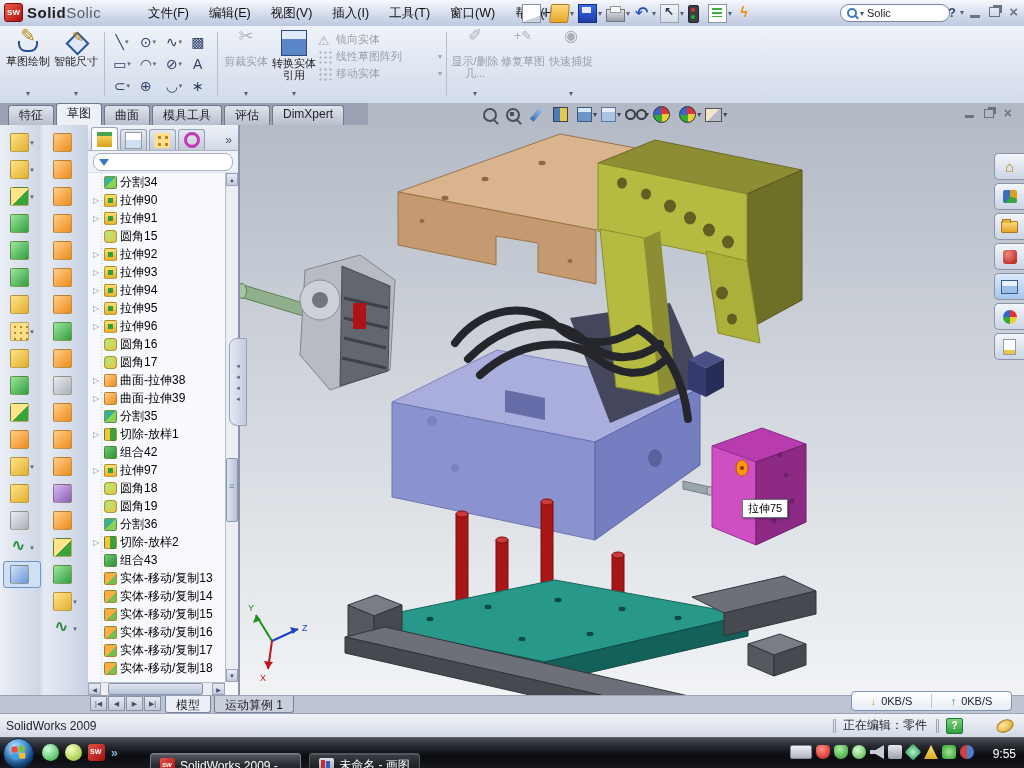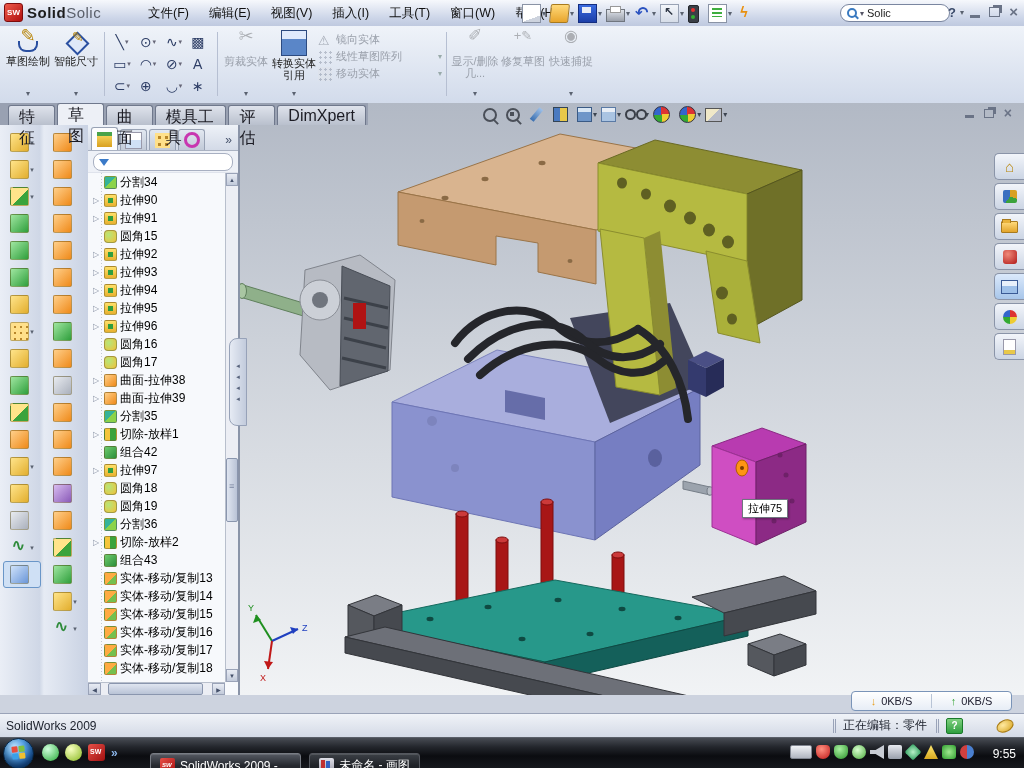--- a/index.html
+++ b/index.html
@@ -77,21 +77,21 @@
   .rstack{width:124px;display:flex;flex-direction:column;gap:2px;margin-top:4px;}
   .srow{display:flex;align-items:center;gap:4px;font-size:11px;color:#9aa0ab;}
   .srow .sic{width:14px;height:14px;flex:none;opacity:.5;}
   .ri-mirror::after{content:"⚠";font-size:13px;color:#5a6270;}
   .ri-grid2{background:radial-gradient(#8a93a5 32%,transparent 33%) 0 0/5px 5px;}
   .ri-move2{background:radial-gradient(#8a93a5 32%,transparent 33%) 0 0/5px 5px #dfe3ea;}
   .srow .rdd{margin-left:auto;font-size:8px;color:#9aa;}
   
   .tabband{position:absolute;left:0;top:103px;width:368px;height:22px;background:#99a1b2;display:flex;
     align-items:flex-end;padding-left:8px;box-sizing:border-box;z-index:4;}
-  .tab{height:18px;padding:1px 10px 0;margin-right:2px;font-size:16px;color:#1c1c24;
+  .tab{height:18px;padding:1px 10px 0;margin-right:2px;font-size:12px;color:#1c1c24;
     background:linear-gradient(#dfe3ec,#b9c0cd);border:1px solid #6f788c;border-bottom:none;border-radius:3px 3px 0 0;}
   .tab.active{background:#edf0f6;height:20px;z-index:2;}
   
   .lefttools{position:absolute;left:0;top:125px;width:88px;height:570px;
     background:linear-gradient(90deg,#eaeef6,#cfd7e6 45%,#e6ebf4 50%,#c9d2e3);border-right:1px solid #9aa3b8;}
   .ltcol{position:absolute;top:4px;display:flex;flex-direction:column;align-items:center;}
   .ltcol.c1{left:2px;width:40px;}
   .ltcol.c2{left:45px;width:40px;}
   .lt{width:38px;height:27px;display:flex;align-items:center;justify-content:center;gap:1px;border-radius:3px;box-sizing:border-box;}
   .lt.sel{background:#cfe0f5;border:1px solid #6a96c8;}
@@ -1119,20 +1119,34 @@
     <div class="tooltip">拉伸75</div>
   </div>
 
   <div class="split">
     <span>◂</span>
     <span>◂</span>
     <span>◂</span>
     <span>◂</span>
   </div>
 
+  <div class="modeltabs">
+    <span style="display:flex;">
+
+    <span class="navbtn">|◀</span>
+        <span class="navbtn">◀</span>
+        <span class="navbtn">▶</span>
+        <span class="navbtn">▶|</span>
+      </span>
+    <span style="display:flex;">
+
+    <span class="mtab active">模型</span>
+        <span class="mtab">运动算例 1</span>
+      </span>
+  </div>
 
   <div class="statusbar">
     <span class="stleft">SolidWorks 2009</span>
     <span class="stright">
       <span class="stsep"></span>
       <span>正在编辑：零件</span>
       <span class="stsep"></span>
       <span class="qbox">?</span>
       <span class="quill"></span>
     </span>

